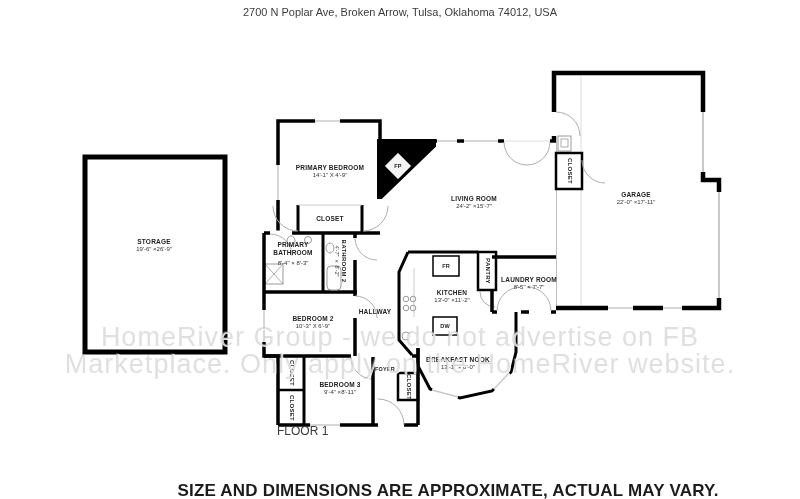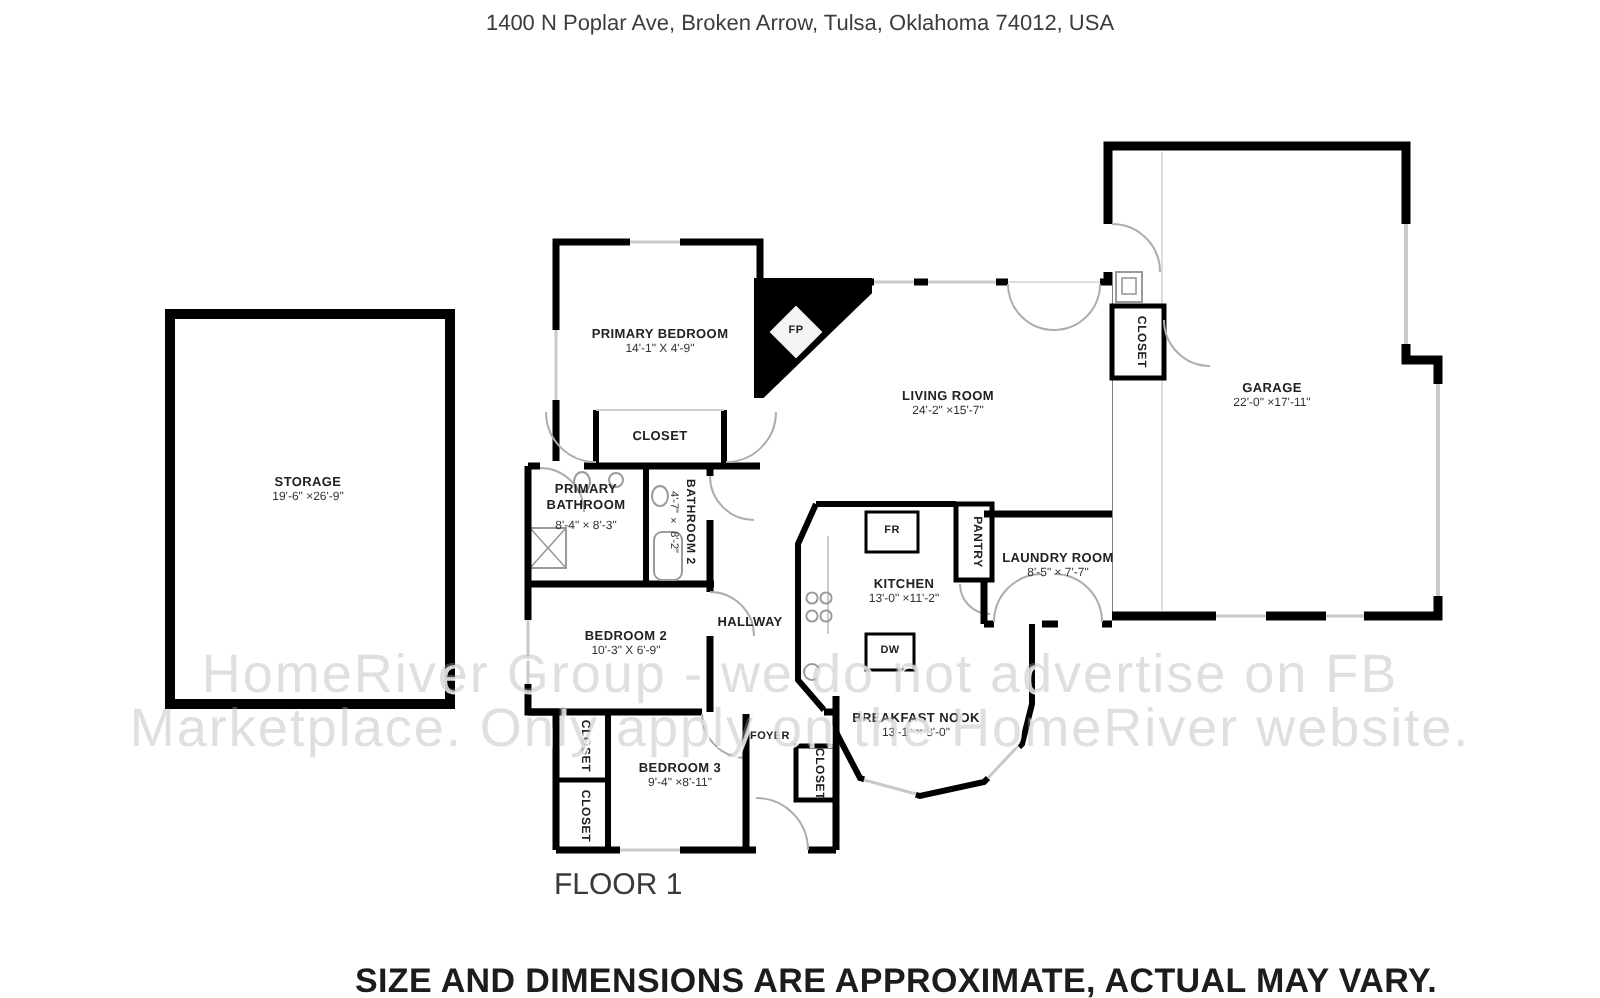--- a/index.html
+++ b/index.html
@@ -2,42 +2,42 @@
 <html><head>
 <meta charset="utf-8">
 <style>
   html,body{margin:0;padding:0;background:#fff;}
   .canvas{position:relative;width:800px;height:499px;background:#fff;overflow:hidden;
           font-family:"Liberation Sans",sans-serif;}
   .hdr{position:absolute;top:6px;left:0;width:100%;text-align:center;
        font-size:11px;color:#3c3c3c;z-index:25;}
   .ftr{position:absolute;top:481px;left:0;width:100%;text-align:center;
        font-size:17px;font-weight:bold;color:#1c1c1c;letter-spacing:.2px;z-index:25;padding-left:48px;}
-  .floor{position:absolute;left:277px;top:434px;font-size:15px;color:#3a3a3a;z-index:25;}
+  .floor{position:absolute;left:277px;top:424px;font-size:12px;color:#3a3a3a;z-index:25;}
   svg.plan{position:absolute;left:0;top:0;z-index:5;}
   .lbl{position:absolute;transform:translate(-50%,-50%);text-align:center;z-index:20;
        color:#222;white-space:nowrap;line-height:1.25;}
   .lbl .nm{font-size:6.5px;font-weight:bold;letter-spacing:.2px;}
   .lbl .dm{font-size:6px;color:#333;margin-top:0px;}
   .lbl.small .nm{font-size:5.5px;}
   .wrapname .nm{white-space:normal;width:46px;display:inline-block;}
   .vlbl{position:absolute;transform:translate(-50%,-50%);z-index:20;color:#222;
         writing-mode:vertical-rl;text-align:center;line-height:1.3;}
   .vlbl .nm{font-size:6px;font-weight:bold;letter-spacing:.3px;}
   .vlbl .dm{font-size:5.5px;color:#333;}
   .wm{position:absolute;left:0;width:100%;text-align:center;z-index:30;
       font-size:27px;letter-spacing:1px;color:rgba(170,170,170,0.38);
       text-shadow:1px 1px 0 rgba(255,255,255,0.85);}
 </style>
 </head>
 <body>
 
 <div class="canvas">
 
-  <div class="hdr">1400 N Poplar Ave, Broken Arrow, Tulsa, Oklahoma 74012, USA</div>
+  <div class="hdr">2700 N Poplar Ave, Broken Arrow, Tulsa, Oklahoma 74012, USA</div>
 
   <svg class="plan" width="800" height="499" viewBox="0 0 800 499">
 
     <g>
       <path d="M554,73 L703,73 L703,180 L719,180 L719,308 L554,308 Z" fill="#fff" stroke="#000" stroke-width="4.5"></path>
       <line x1="581" y1="76" x2="581" y2="305" stroke="#dddddd" stroke-width="1"></line>
 
       <line x1="703" y1="112" x2="703" y2="172" stroke="#ffffff" stroke-width="6"></line>
       <line x1="703" y1="112" x2="703" y2="172" stroke="#c9c9c9" stroke-width="2"></line>
       <line x1="719" y1="192" x2="719" y2="298" stroke="#ffffff" stroke-width="6"></line>

